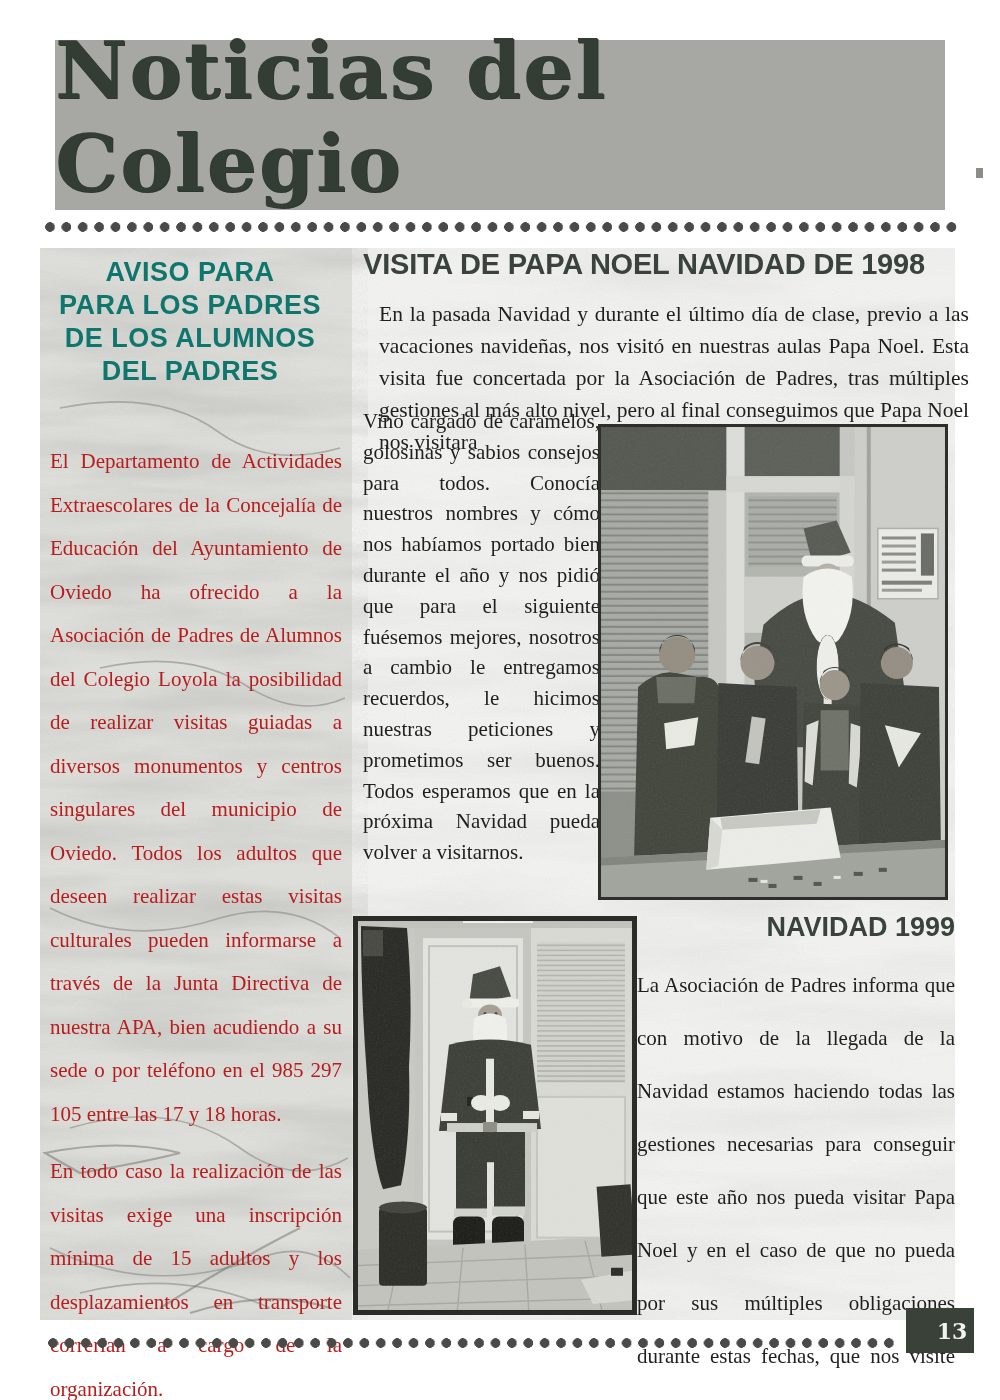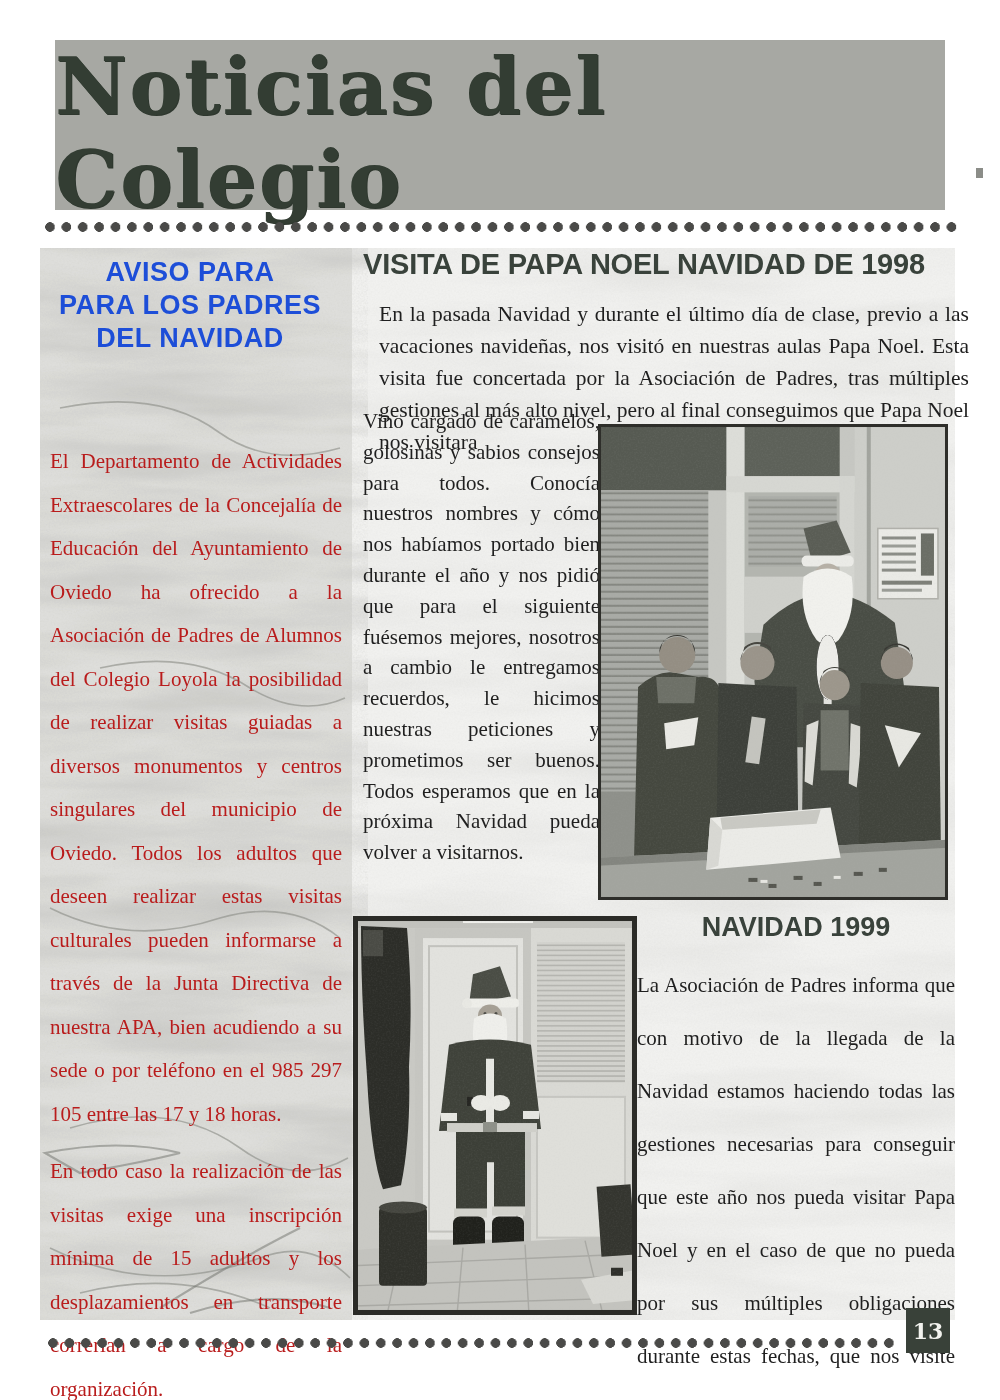--- a/index.html
+++ b/index.html
@@ -3,21 +3,21 @@
 <meta charset="utf-8">
 <style>
   html,body{margin:0;padding:0;background:#ffffff;}
   .page{
     position:relative;width:1000px;height:1400px;background:#ffffff;
     overflow:hidden;font-family:"Liberation Serif",serif;
   }
   
   .banner{
     position:absolute;left:55px;top:40px;width:890px;height:170px;
-    background:#a7a8a3;display:flex;align-items:flex-start;justify-content:center;
+    background:#a7a8a3;display:flex;align-items:flex-end;justify-content:center;
   }
   .banner h1{
     margin:0;font-family:"DejaVu Serif",serif;font-weight:bold;
     font-size:79px;color:#333d33;letter-spacing:2px;
     text-shadow:1px 1px 0 #2e372e;
   }
   
   .dots{
     position:absolute;height:12px;
     background-image:radial-gradient(circle at 5px 6px,#4a4a48 4.6px,rgba(0,0,0,0) 5px);
@@ -26,21 +26,21 @@
   .dots-top{left:45px;top:221px;width:912px;}
   .dots-bottom{left:48px;top:1337px;width:850px;}
   
   .content{position:absolute;left:40px;top:248px;width:915px;height:1072px;}
   .texture-svg{position:absolute;left:0;top:0;}
   
   .left-col{position:absolute;left:0;top:0;width:312px;height:1072px;}
   .left-heading{
     margin:0;padding:8px 16px 0 4px;text-align:center;
     font-family:"Liberation Sans",sans-serif;font-weight:bold;
-    font-size:27px;line-height:33px;color:#1d4ed8;letter-spacing:.5px;
+    font-size:27px;line-height:33px;color:#0f766e;letter-spacing:.5px;
   }
   .left-body{position:absolute;left:10px;top:192px;width:292px;}
   .left-body p{
     margin:0 0 14px 0;font-size:21px;line-height:43.5px;
     text-align:justify;color:#b91c1c;
   }
   
   .visita-heading{
     position:absolute;left:323px;top:0;width:592px;margin:0;
     font-family:"Liberation Sans",sans-serif;font-weight:bold;
@@ -53,32 +53,32 @@
   .visita-side{position:absolute;left:323px;top:158px;width:237px;}
   .visita-side p{
     margin:0;font-size:21px;line-height:30.8px;text-align:justify;color:#1f1f1f;
   }
   .photo-frame{position:absolute;background:#c9cac5;}
   .photo-1{left:558px;top:176px;width:350px;height:476px;}
   .photo-2{left:313px;top:668px;width:284px;height:399px;}
   .photo-frame svg{display:block;width:100%;height:100%;}
   .navidad{position:absolute;left:597px;top:664px;width:318px;}
   .navidad h3{
-    margin:0 0 16px 0;text-align:center;
+    margin:0 0 16px 0;text-align:right;
     font-family:"Liberation Sans",sans-serif;font-weight:bold;
     font-size:27px;color:#39423b;
   }
   .navidad p{
     margin:0;font-size:21px;line-height:53px;text-align:justify;color:#1f1f1f;
   }
   
   .page-num{
     position:absolute;left:906px;top:1308px;width:44px;height:45px;
     background:#394139;color:#f2f2ee;display:flex;align-items:center;justify-content:center;
-    font-family:"DejaVu Serif",serif;font-weight:bold;font-size:22px;
+    font-family:"DejaVu Serif",serif;font-weight:bold;font-size:22px;padding-left:24px;
   }
   .speck{position:absolute;background:#8b8d88;}
 </style>
 </head>
 <body>
 
 <div class="page">
 
   <div class="banner">
     <h1>Noticias del Colegio</h1>
@@ -118,21 +118,22 @@
         <path d="M5,905 Q80,890 140,905 Q100,915 40,925 Z"></path>
         <path d="M120,1060 Q200,1010 260,980"></path>
         <path d="M150,1065 Q230,1040 290,1060"></path>
       </g>
     </svg>
 
     <div class="left-col">
       <h2 class="left-heading">
         <div>AVISO PARA</div>
         <div>PARA LOS PADRES</div>
-        <div>DEL NAVIDAD</div>
+        <div>DE LOS ALUMNOS</div>
+        <div>DEL PADRES</div>
       </h2>
       <div class="left-body">
         <p>El Departamento de Actividades Extraescolares de la Concejalía de Educación del Ayuntamiento de Oviedo ha ofrecido a la Asociación de Padres de Alumnos del Colegio Loyola la posibilidad de realizar visitas guiadas a diversos monumentos y centros singulares del municipio de Oviedo. Todos los adultos que deseen realizar estas visitas culturales pueden informarse a través de la Junta Directiva de nuestra APA, bien acudiendo a su sede o por teléfono en el 985 297 105 entre las 17 y 18 horas.</p>
         <p>En todo caso la realización de las visitas exige una inscripción mínima de 15 adultos y los desplazamientos en transporte correrían a cargo de la organización.</p>
       </div>
     </div>
 
     <h2 class="visita-heading">VISITA DE PAPA NOEL NAVIDAD DE 1998</h2>
     <p class="visita-intro">En la pasada Navidad y durante el último día de clase, previo a las vacaciones navideñas, nos visitó en nuestras aulas Papa Noel. Esta visita fue concertada por la Asociación de Padres, tras múltiples gestiones al más alto nivel, pero al final conseguimos que Papa Noel nos visitara</p>
 

